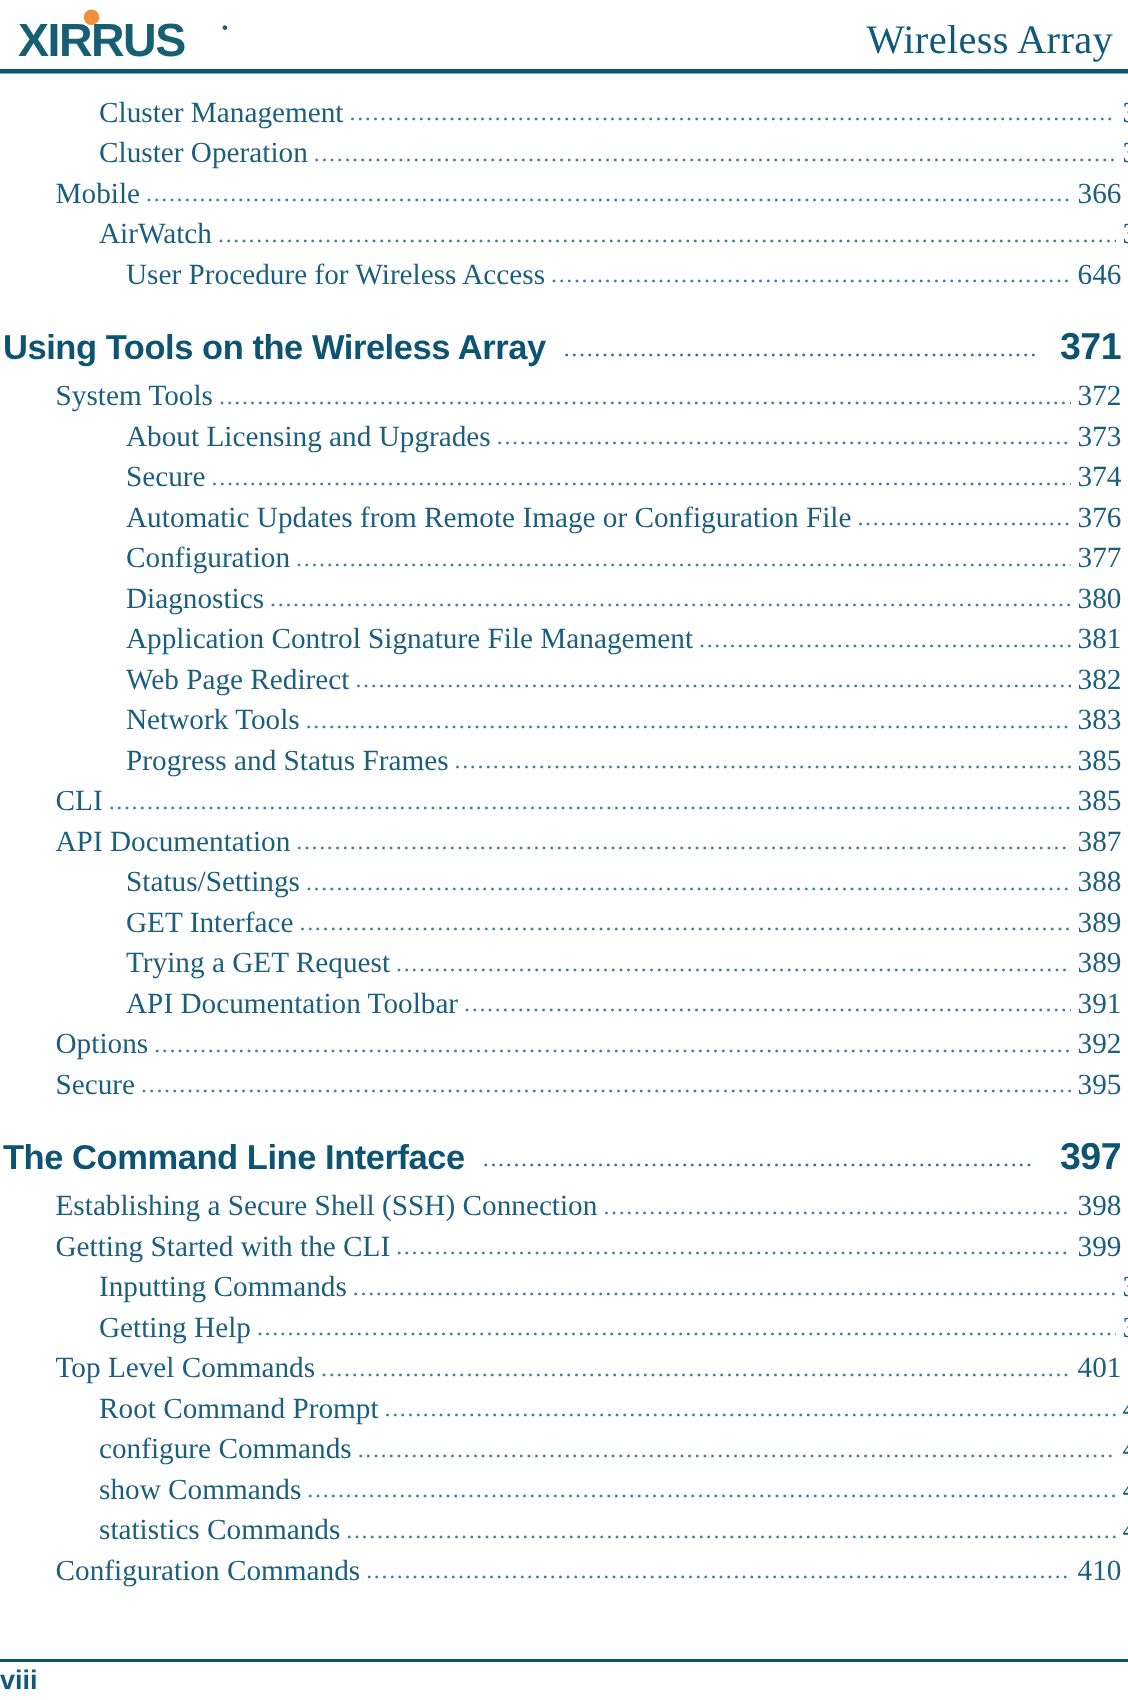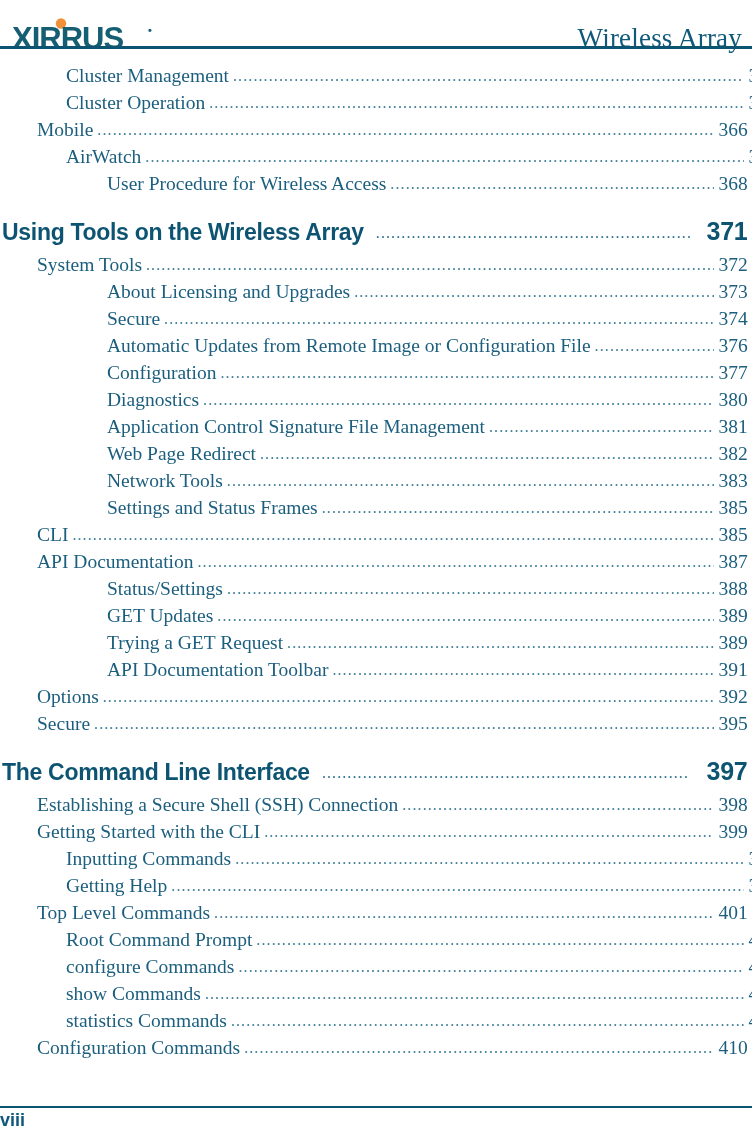--- a/index.html
+++ b/index.html
@@ -15,21 +15,20 @@
     overflow: hidden;
   }
 
   
   .page-header {
     position: absolute;
     left: 0;
     top: 0;
     width: 744px;
     height: 48px;
-    margin-top: 12px;
   }
   .logo {
     position: absolute;
     left: 12px;
     top: 6px;
     width: 160px;
     height: 36px;
   }
   .logo svg { display: block; }
 
@@ -122,21 +121,21 @@
     font-size: 25px;
   }
 
   
   .gap-before { height: 19px; }
   .gap-after  { height: 5px; }
 
   
   .lvl1 { padding-left: 37px; }
   .lvl2 { padding-left: 36px; margin-left: 30px; }
-  .lvl3 { padding-left: 107px; }
+  .lvl3 { padding-left: 84px; }
   .lvl0 { padding-left: 2px; }
 
   
   .footer-rule {
     position: absolute;
     left: 0;
     top: 1106px;
     width: 752px;
     height: 2px;
     background: #0d5472;
@@ -186,21 +185,21 @@
       <span class="pageno">366</span>
     </div>
     <div class="row entry lvl2">
       <span class="label">AirWatch</span>
       <span class="leader">............................................................................................................................................................................................................................</span>
       <span class="pageno">366</span>
     </div>
     <div class="row entry lvl3">
       <span class="label">User Procedure for Wireless Access</span>
       <span class="leader">............................................................................................................................................................................................................................</span>
-      <span class="pageno">368</span>
+      <span class="pageno">646</span>
     </div>
     <div class="gap-before"></div>
     <div class="row heading lvl0">
       <span class="label">Using Tools on the Wireless Array</span>
       <span class="leader">............................................................................................................................................................................................................................</span>
       <span class="pageno">371</span>
     </div>
     <div class="gap-after"></div>
     <div class="row entry lvl1">
       <span class="label">System Tools</span>
@@ -241,41 +240,41 @@
       <span class="label">Web Page Redirect</span>
       <span class="leader">............................................................................................................................................................................................................................</span>
       <span class="pageno">382</span>
     </div>
     <div class="row entry lvl3">
       <span class="label">Network Tools</span>
       <span class="leader">............................................................................................................................................................................................................................</span>
       <span class="pageno">383</span>
     </div>
     <div class="row entry lvl3">
-      <span class="label">Settings and Status Frames</span>
+      <span class="label">Progress and Status Frames</span>
       <span class="leader">............................................................................................................................................................................................................................</span>
       <span class="pageno">385</span>
     </div>
     <div class="row entry lvl1">
       <span class="label">CLI</span>
       <span class="leader">............................................................................................................................................................................................................................</span>
       <span class="pageno">385</span>
     </div>
     <div class="row entry lvl1">
       <span class="label">API Documentation</span>
       <span class="leader">............................................................................................................................................................................................................................</span>
       <span class="pageno">387</span>
     </div>
     <div class="row entry lvl3">
       <span class="label">Status/Settings</span>
       <span class="leader">............................................................................................................................................................................................................................</span>
       <span class="pageno">388</span>
     </div>
     <div class="row entry lvl3">
-      <span class="label">GET Updates</span>
+      <span class="label">GET Interface</span>
       <span class="leader">............................................................................................................................................................................................................................</span>
       <span class="pageno">389</span>
     </div>
     <div class="row entry lvl3">
       <span class="label">Trying a GET Request</span>
       <span class="leader">............................................................................................................................................................................................................................</span>
       <span class="pageno">389</span>
     </div>
     <div class="row entry lvl3">
       <span class="label">API Documentation Toolbar</span>

